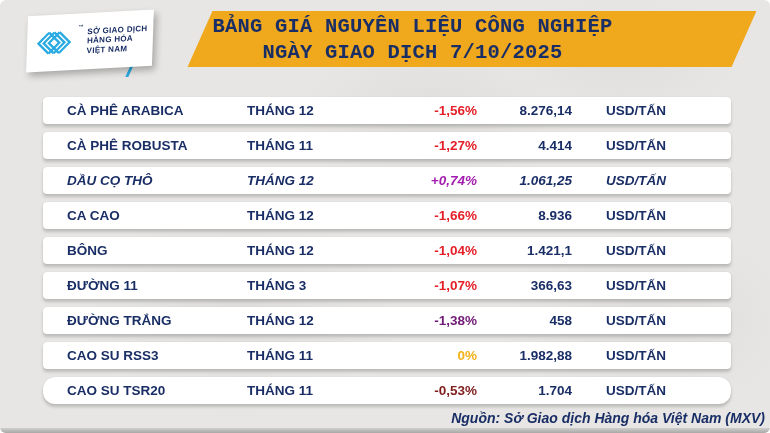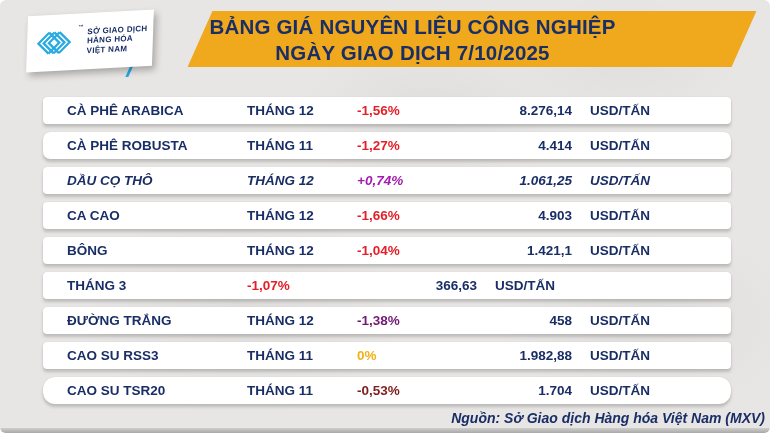--- a/index.html
+++ b/index.html
@@ -41,41 +41,41 @@
     position:absolute;left:43px;top:97px;width:688px;
     display:flex;flex-direction:column;gap:8px;
   }
   .row{
     height:27px;background:#ffffff;border-radius:4px;
     box-shadow:0 3px 3px rgba(105,105,105,.32), 0 0 1px rgba(0,0,0,.18);
     display:grid;grid-template-columns:24px 180px 110px 120px 95px 1fr;
     align-items:center;font-size:13.5px;font-weight:bold;white-space:nowrap;
   }
   .cell-month{text-align:left;}
-  .cell-change{text-align:left;}
+  .cell-change{text-align:right;}
   .cell-price{text-align:right;}
-  .cell-unit{padding-left:18px;}
+  .cell-unit{padding-left:34px;}
   
   .source{
     position:absolute;right:5px;top:410px;
     font-size:14px;font-style:italic;font-weight:bold;
   }
   .bottom-strip{
     position:absolute;left:0;right:0;bottom:0;height:5px;
     background:linear-gradient(#cfcfcd,#a8a8a6);
   }
 </style>
 </head>
 <body>
 
 <div class="stage">
 
   <div class="banner" style="background: rgb(240, 168, 28);"></div>
 
-  <div class="title" style="color: rgb(26, 46, 102);">
+  <div class="title" style="color: rgb(26, 46, 102); font-family: Liberation Mono, monospace;">
     <div>BẢNG GIÁ NGUYÊN LIỆU CÔNG NGHIỆP</div>
     <div>NGÀY GIAO DỊCH 7/10/2025</div>
   </div>
 
   <div class="cyan-slash" style="background: rgb(41, 171, 226);"></div>
 
   <div class="logo-card">
     <svg class="logo-glyph" viewBox="0 0 46 30" xmlns="http://www.w3.org/2000/svg">
       <g fill="none" stroke="#29ABE2" stroke-width="2.6" stroke-linejoin="miter">
         <path d="M17 3 L5 15 L17 27"></path>
@@ -97,21 +97,21 @@
   <div class="rows">
   <div class="row" style="color: rgb(26, 46, 102);">
     <span></span>
     <span class="cell-name">CÀ PHÊ ARABICA</span>
     <span class="cell-month">THÁNG 12</span>
     <span class="cell-change" style="color: rgb(228, 31, 40);">-1,56%</span>
     <span class="cell-price">8.276,14</span>
     <span class="cell-unit">USD/TẤN</span>
   </div>
 
-  <div class="row" style="color: rgb(26, 46, 102); border-radius: 7px;">
+  <div class="row" style="color: rgb(26, 46, 102);">
     <span></span>
     <span class="cell-name">CÀ PHÊ ROBUSTA</span>
     <span class="cell-month">THÁNG 11</span>
     <span class="cell-change" style="color: rgb(228, 31, 40);">-1,27%</span>
     <span class="cell-price">4.414</span>
     <span class="cell-unit">USD/TẤN</span>
   </div>
 
   <div class="row" style="color: rgb(26, 46, 102); font-style: italic;">
     <span></span>
@@ -120,35 +120,36 @@
     <span class="cell-change" style="color: #a21caf;">+0,74%</span>
     <span class="cell-price">1.061,25</span>
     <span class="cell-unit">USD/TẤN</span>
   </div>
 
   <div class="row" style="color: rgb(26, 46, 102);">
     <span></span>
     <span class="cell-name">CA CAO</span>
     <span class="cell-month">THÁNG 12</span>
     <span class="cell-change" style="color: rgb(228, 31, 40);">-1,66%</span>
-    <span class="cell-price">4.903</span>
+    <span class="cell-price">8.936</span>
     <span class="cell-unit">USD/TẤN</span>
   </div>
 
   <div class="row" style="color: rgb(26, 46, 102);">
     <span></span>
     <span class="cell-name">BÔNG</span>
     <span class="cell-month">THÁNG 12</span>
     <span class="cell-change" style="color: rgb(228, 31, 40);">-1,04%</span>
     <span class="cell-price">1.421,1</span>
     <span class="cell-unit">USD/TẤN</span>
   </div>
 
   <div class="row" style="color: rgb(26, 46, 102);">
     <span></span>
+    <span class="cell-name">ĐƯỜNG 11</span>
     <span class="cell-month">THÁNG 3</span>
     <span class="cell-change" style="color: rgb(228, 31, 40);">-1,07%</span>
     <span class="cell-price">366,63</span>
     <span class="cell-unit">USD/TẤN</span>
   </div>
 
   <div class="row" style="color: rgb(26, 46, 102);">
     <span></span>
     <span class="cell-name">ĐƯỜNG TRẮNG</span>
     <span class="cell-month">THÁNG 12</span>

